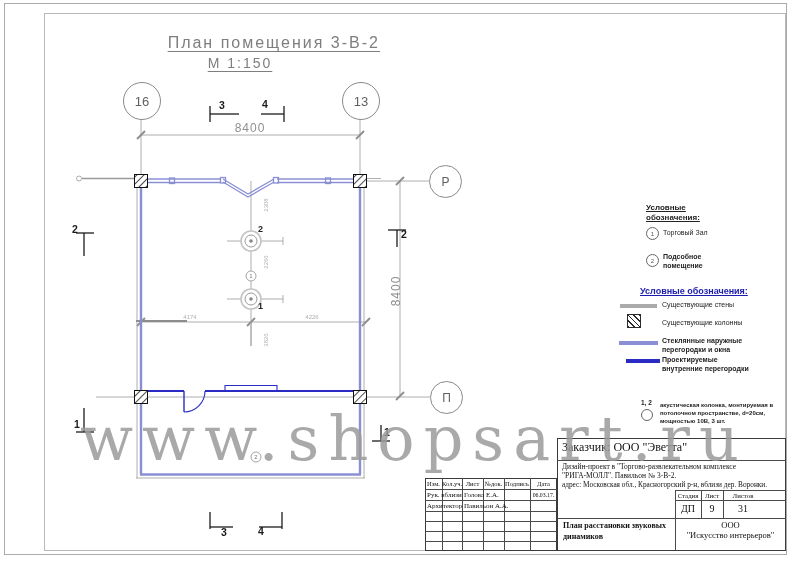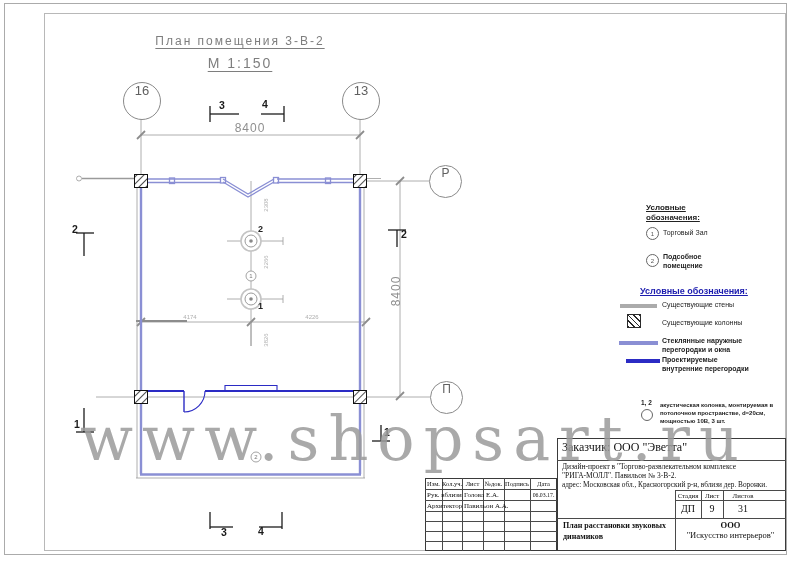--- a/index.html
+++ b/index.html
@@ -8,21 +8,21 @@
   html,body{margin:0;padding:0;background:#fff;}
   #sheet{position:relative;width:794px;height:561px;background:#fff;overflow:hidden;
          font-family:"Liberation Sans",sans-serif;color:#222;}
   .abs{position:absolute;box-sizing:border-box;}
   .frame{border:1px solid #ababab;}
   .t{position:absolute;box-sizing:border-box;white-space:nowrap;}
   .wrap{white-space:normal;font-weight:bold;}
   .ctr{text-align:center;}
   .cad{color:#7e7e7e;letter-spacing:2px;text-decoration:underline;text-underline-offset:3px;}
   .bubble{position:absolute;border:1.2px solid #8a8a8a;border-radius:50%;
-          display:flex;align-items:flex-start;justify-content:center;color:#606060;background:#fff;}
+          display:flex;align-items:center;justify-content:center;color:#606060;background:#fff;}
   .dim{color:#8f8f8f;}
   .tiny{color:#b0b0b0;}
   .sec{font-weight:bold;color:#1a1a1a;font-size:10.5px;}
   .rot{transform:rotate(-90deg);transform-origin:center;}
   .serif{font-family:"Liberation Serif",serif;color:#111;}
   .line{position:absolute;background:#4a4a4a;}
   .swatch{position:absolute;}
   .hatchbox{background:repeating-linear-gradient(45deg,#2a2a2a 0 1px,#ffffff 1px 4px);border:1px solid #2a2a2a;}
   .lgc{position:absolute;border:1px solid #666;border-radius:50%;background:#fff;
        display:flex;align-items:center;justify-content:center;color:#555;}
@@ -155,21 +155,21 @@
       <line class="blk" x1="84" y1="233" x2="84" y2="256"></line>
       <line class="blk" x1="84" y1="408" x2="84" y2="432"></line>
       <line class="blk" x1="76" y1="432" x2="94" y2="432"></line>
       <line class="blk" x1="388" y1="230" x2="406" y2="230"></line>
       <line class="blk" x1="397" y1="230" x2="397" y2="247"></line>
       <line class="blk" x1="381" y1="425" x2="381" y2="441"></line>
       <line class="blk" x1="372" y1="441" x2="390" y2="441"></line>
     </g>
   </svg>
 
-  <div class="t cad ctr" style="left:100px;top:34px;width:280px;font-size:12px;">План помещения 3-В-2</div>
+  <div class="t cad ctr" style="left:100px;top:34px;width:280px;font-size:16px;text-align:right;">План помещения 3-В-2</div>
   <div class="t cad ctr" style="left:100px;top:55px;width:280px;font-size:14px;">М 1:150</div>
 
   <div class="bubble" style="left:123px;top:82px;width:36px;height:36px;font-size:13px;">
     <span>16</span>
     </div>
   <div class="bubble" style="left:342px;top:82px;width:36px;height:36px;font-size:13px;">
     <span>13</span>
     </div>
   <div class="bubble" style="left:429px;top:165px;width:31px;height:31px;font-size:12px;">
     <span>Р</span>
@@ -264,17 +264,17 @@
   <div class="t serif" style="left:464px;top:502px;font-size:7px;">Павильон А.А.</div>
 
   <div class="t serif ctr" style="left:675px;top:492px;width:26px;font-size:6.8px;">Стадия</div>
   <div class="t serif ctr" style="left:701px;top:492px;width:22px;font-size:6.8px;">Лист</div>
   <div class="t serif ctr" style="left:723px;top:492px;width:40px;font-size:6.8px;">Листов</div>
   <div class="t serif ctr" style="left:675px;top:503px;width:26px;font-size:10px;">ДП</div>
   <div class="t serif ctr" style="left:701px;top:503px;width:22px;font-size:10px;">9</div>
   <div class="t serif ctr" style="left:723px;top:503px;width:40px;font-size:10px;">31</div>
 
   <div class="t serif wrap" style="left:563px;top:521px;width:110px;font-size:8px;line-height:1.35;">План расстановки звуковых динамиков</div>
-  <div class="t serif ctr" style="left:675px;top:520px;width:111px;font-size:8.5px;font-weight:bold;">ООО</div>
+  <div class="t serif ctr" style="left:675px;top:520px;width:111px;font-size:8.5px;">ООО</div>
   <div class="t serif ctr" style="left:675px;top:530px;width:111px;font-size:8.5px;">"Искусство интерьеров"</div>
 
   <div id="watermark">www.shopsart.ru</div>
 </div>
 
 </body></html>

